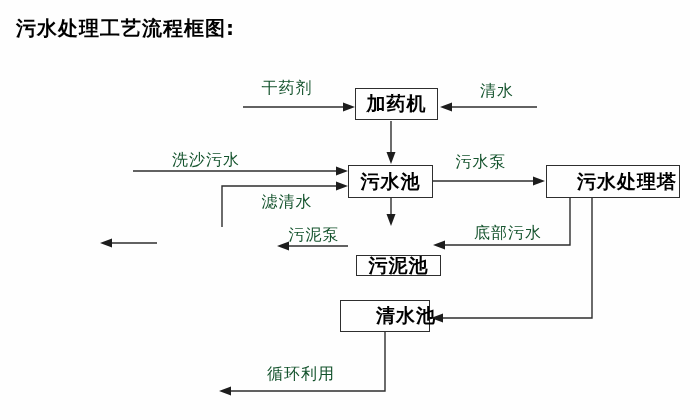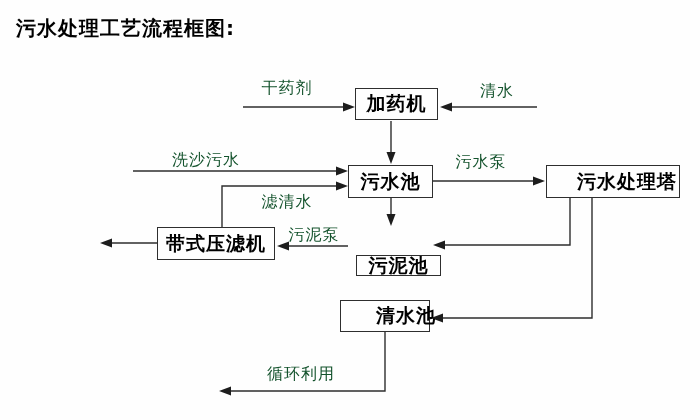--- a/index.html
+++ b/index.html
@@ -81,24 +81,24 @@
     <polygon points="431,318 443,313.5 443,322.5"></polygon>
 
     <path d="M385,332 V391 H230"></path>
     <polygon points="219,391 231,386.5 231,395.5"></polygon>
   </svg>
 
   <div class="node" style="left:355px;top:88px;width:83px;height:32px;">加药机</div>
   <div class="node" style="left:348px;top:165px;width:85px;height:33px;">污水池</div>
   <div class="node" style="left:546px;top:165px;width:134px;height:33px;padding-left:28px;">污水处理塔</div>
   <div class="node" style="left:356px;top:227px;width:85px;height:21px;margin-top:28px;">污泥池</div>
-  <div class="node" style="left:157px;top:227px;width:118px;height:33px;">带式压滤机</div>
   <div class="node" style="left:340px;top:300px;width:90px;height:32px;padding-left:42px;">清水池</div>
 
   <span class="edge-label" style="left:287px;top:78px;">干药剂</span>
   <span class="edge-label" style="left:497px;top:81px;">清水</span>
   <span class="edge-label" style="left:206px;top:150px;">洗沙污水</span>
   <span class="edge-label" style="left:287px;top:192px;">滤清水</span>
   <span class="edge-label" style="left:481px;top:152px;">污水泵</span>
+  <span class="edge-label" style="left:508px;top:223px;">底部污水</span>
   <span class="edge-label" style="left:314px;top:225px;">污泥泵</span>
   <span class="edge-label" style="left:301px;top:364px;">循环利用</span>
 
 </div>
 
 </body></html>

